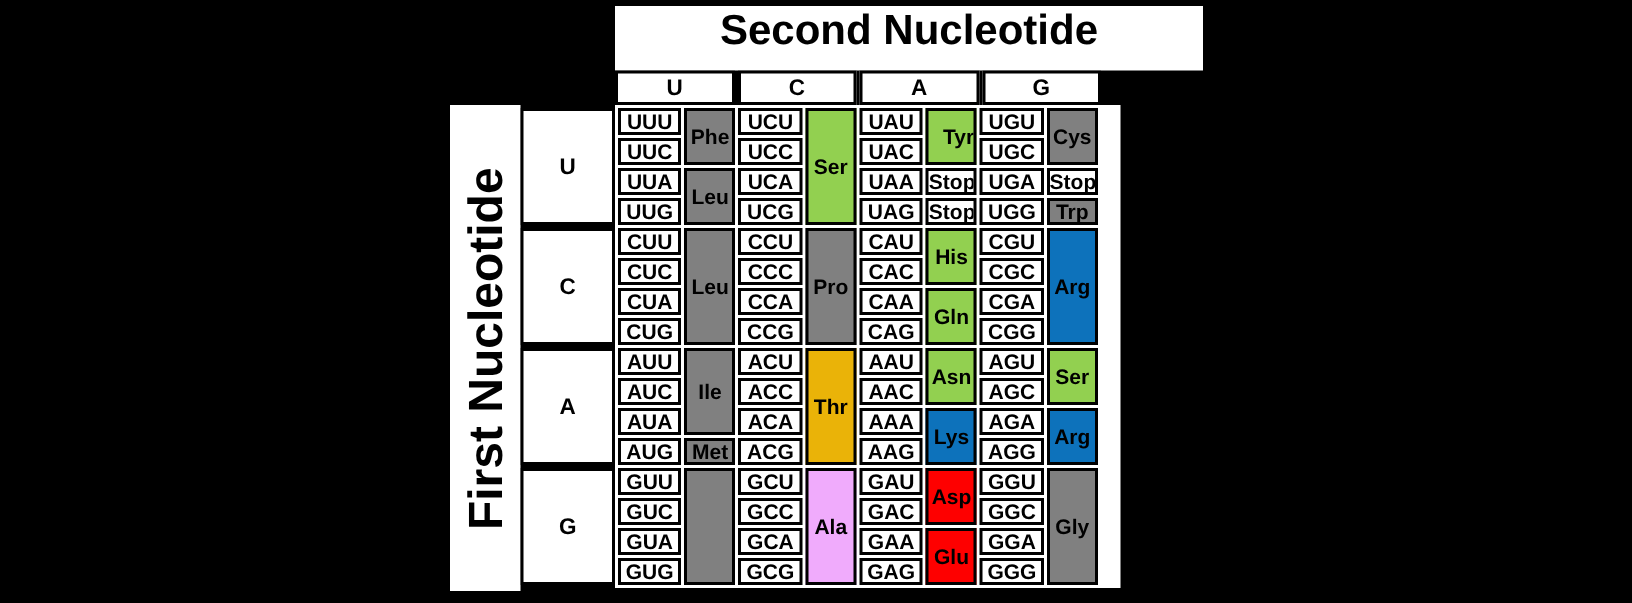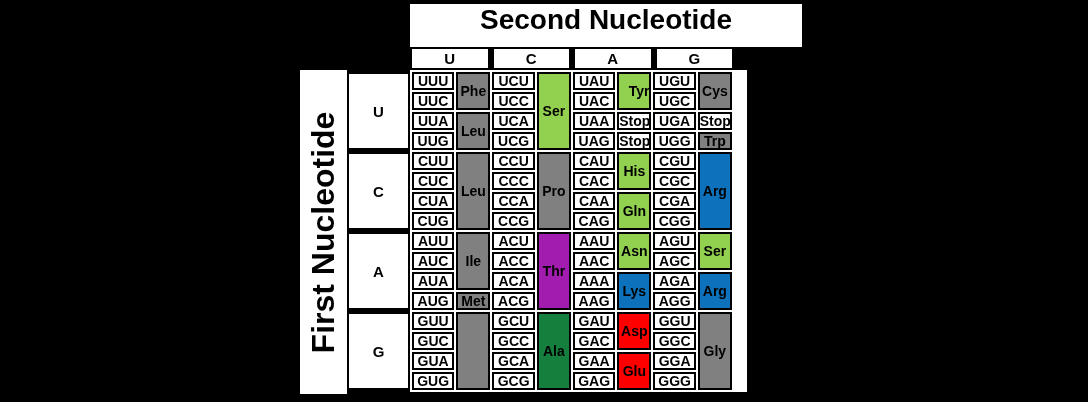--- a/index.html
+++ b/index.html
@@ -146,21 +146,21 @@
           <tr>
             <td>CUG</td>
             <td>CCG</td>
             <td>CAG</td>
             <td>CGG</td>
           </tr>
           <tr>
             <td>AUU</td>
             <td rowspan="3" style="background: rgb(128, 128, 128);">Ile</td>
             <td>ACU</td>
-            <td rowspan="4" style="background: #a21caf;">Thr</td>
+            <td rowspan="4" style="background: #eab308;">Thr</td>
             <td>AAU</td>
             <td rowspan="2" style="background: rgb(146, 208, 80);">Asn</td>
             <td>AGU</td>
             <td rowspan="2" style="background: rgb(146, 208, 80);">Ser</td>
           </tr>
           <tr>
             <td>AUC</td>
             <td>ACC</td>
             <td>AAC</td>
             <td>AGC</td>
@@ -177,21 +177,21 @@
             <td>AUG</td>
             <td rowspan="1" style="background: rgb(128, 128, 128);">Met</td>
             <td>ACG</td>
             <td>AAG</td>
             <td>AGG</td>
           </tr>
           <tr>
             <td>GUU</td>
             <td rowspan="4" style="background: rgb(128, 128, 128); padding-left: 35px;">Val</td>
             <td>GCU</td>
-            <td rowspan="4" style="background: #15803d;">Ala</td>
+            <td rowspan="4" style="background: #f0abfc;">Ala</td>
             <td>GAU</td>
             <td rowspan="2" style="background: rgb(254, 0, 0);">Asp</td>
             <td>GGU</td>
             <td rowspan="4" style="background: rgb(128, 128, 128); text-align: center;">Gly</td>
           </tr>
           <tr>
             <td>GUC</td>
             <td>GCC</td>
             <td>GAC</td>
             <td>GGC</td>

